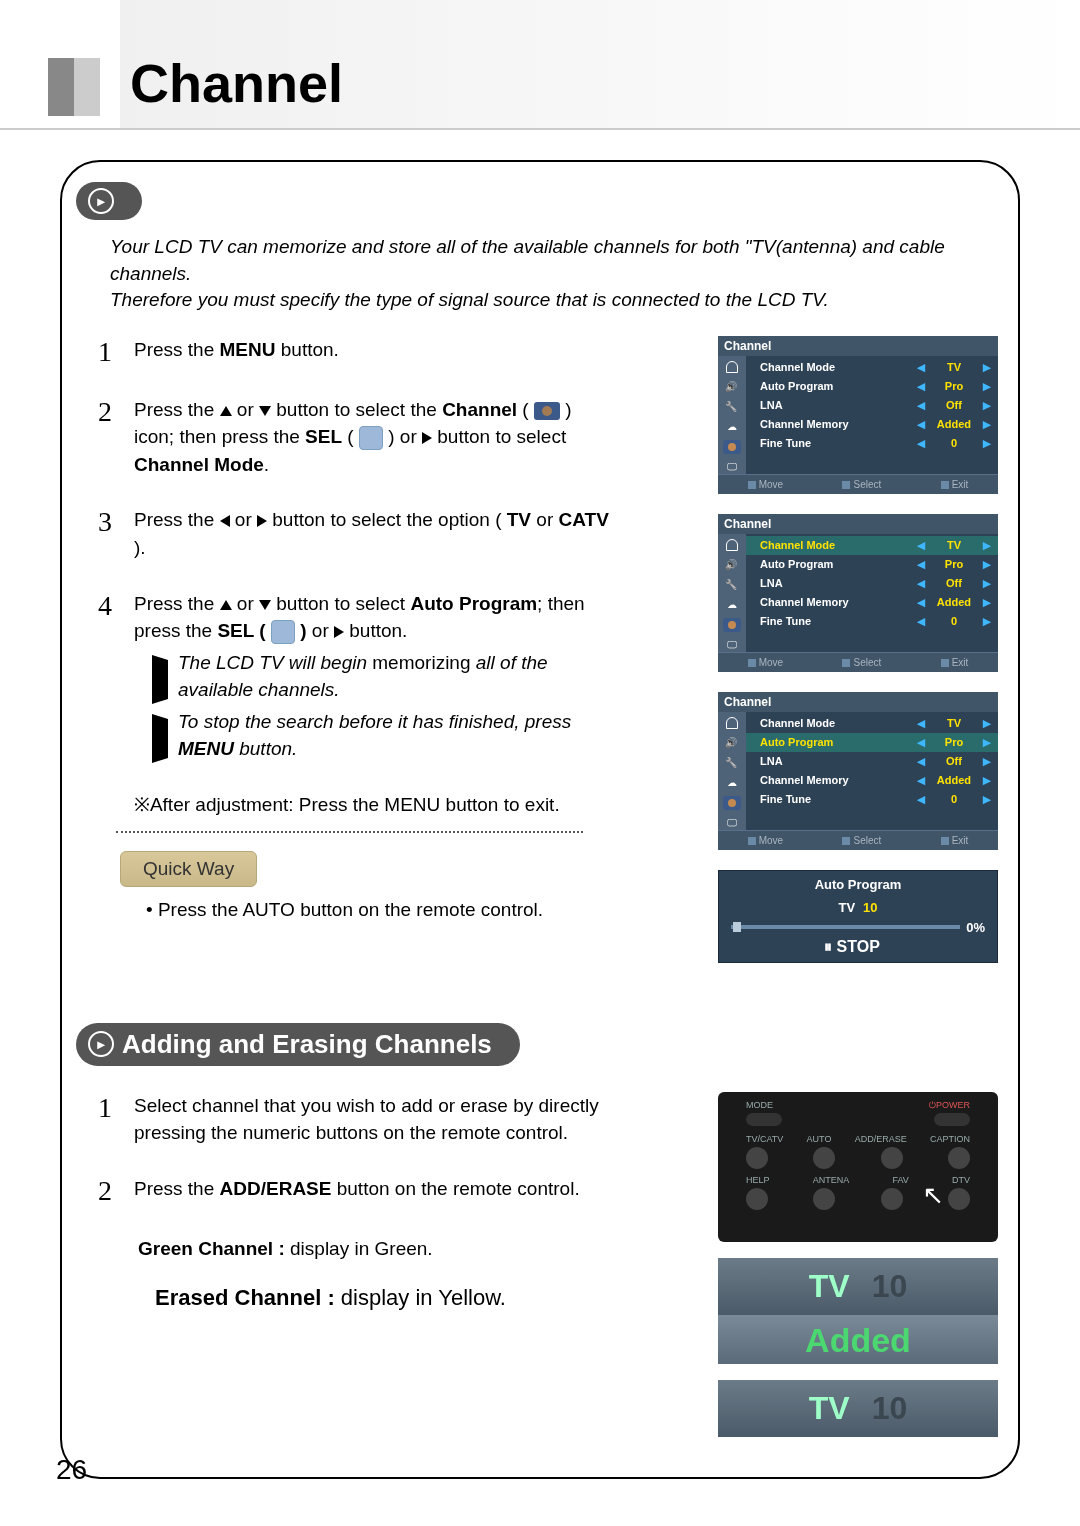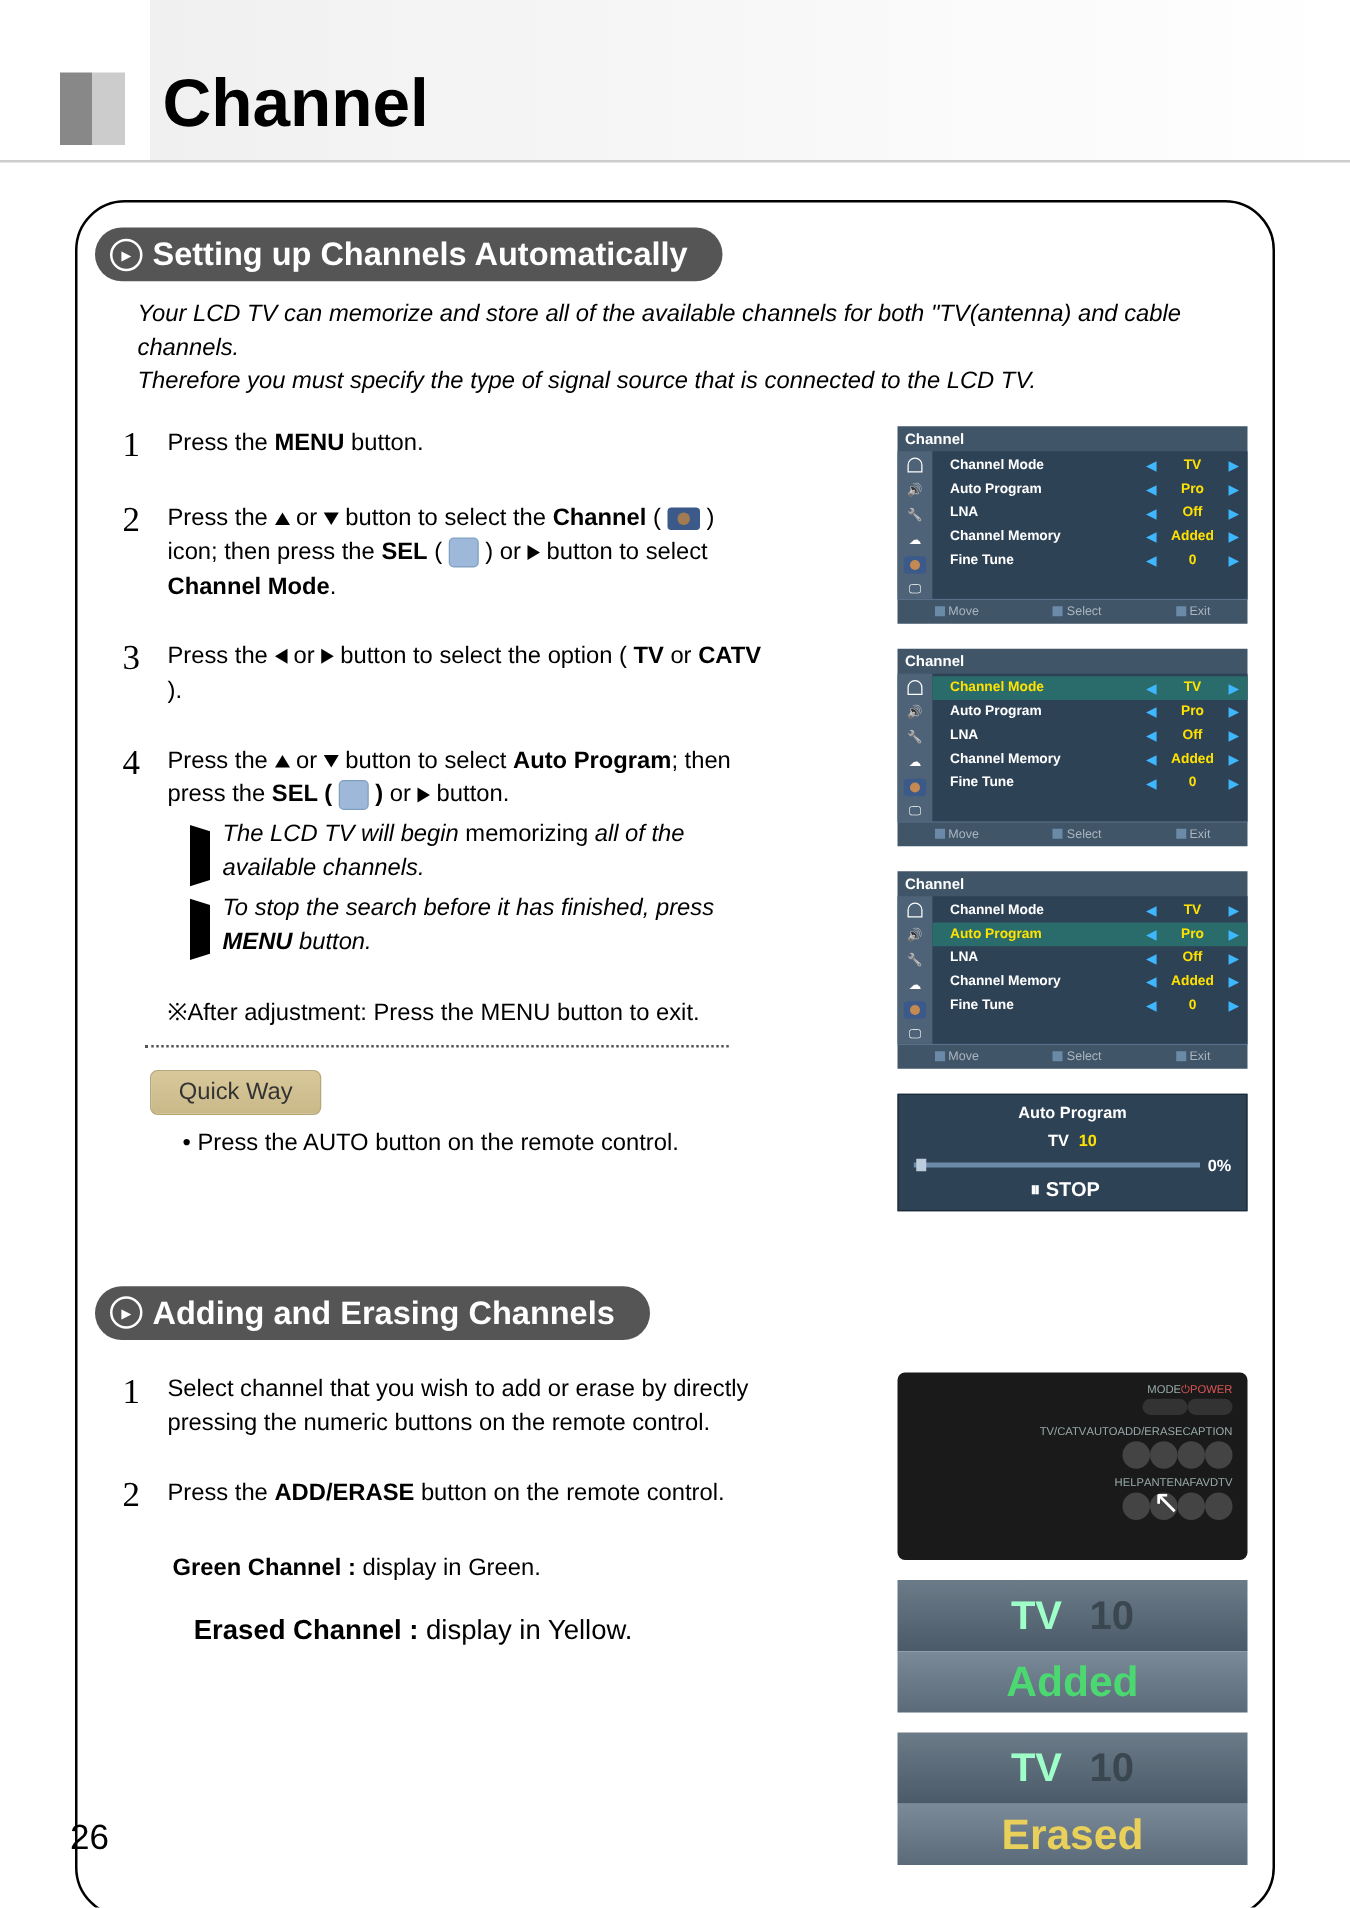--- a/index.html
+++ b/index.html
@@ -241,21 +241,21 @@
 
     .remote-box {
       width: 280px; height: 150px;
       margin-left: auto;
       background: #1a1a1a;
       border-radius: 6px;
       position: relative;
       color: #9aa;
       font-size: 9px;
     }
-    .remote-row { display:flex; justify-content: flex-end; padding: 0 12px; }
+    .remote-row { display:flex; justify-content: space-between; padding: 0 28px; }
     .remote-row.labels-top { padding-top: 8px; }
     .remote-btn-round {
       width: 22px; height: 22px; border-radius: 50%;
       background: #444; margin-top: 3px;
     }
     .remote-btn-pill {
       width: 36px; height: 13px; border-radius: 7px; background: #333;
     }
     .remote-arrow-hint {
       position: absolute;
@@ -302,21 +302,20 @@
 <div class="page-header">
   <div class="header-bar-left"></div>
   <div class="header-title">Channel</div>
 </div>
 
 <div class="main-container">
 
   
   <div class="section-tab">
     <span class="section-tab-icon">▸</span>
-    <span>Setting up Channels Automatically</span>
   </div>
 
   <div class="intro-text" style="white-space: pre-line;">Your LCD TV can memorize and store all of the available channels for both "TV(antenna) and cable channels.
 Therefore you must specify the type of signal source that is connected to the LCD TV.</div>
 
   <div class="steps-area">
     <div class="steps-col">
 
       <div class="step-row">
         <div class="step-num">1</div>
@@ -604,19 +603,18 @@
 
       <div class="status-bar">
         <span class="tvtag">TV</span>
         <span class="chnum">10</span>
       </div>
       <div class="status-msg added">Added</div>
       <div class="status-bar">
         <span class="tvtag">TV</span>
         <span class="chnum">10</span>
       </div>
-      <div class="status-msg erased">Erased</div>
     </div>
   </div>
 
 </div>
 
 <div class="page-number">26</div>
 
 </body></html>

